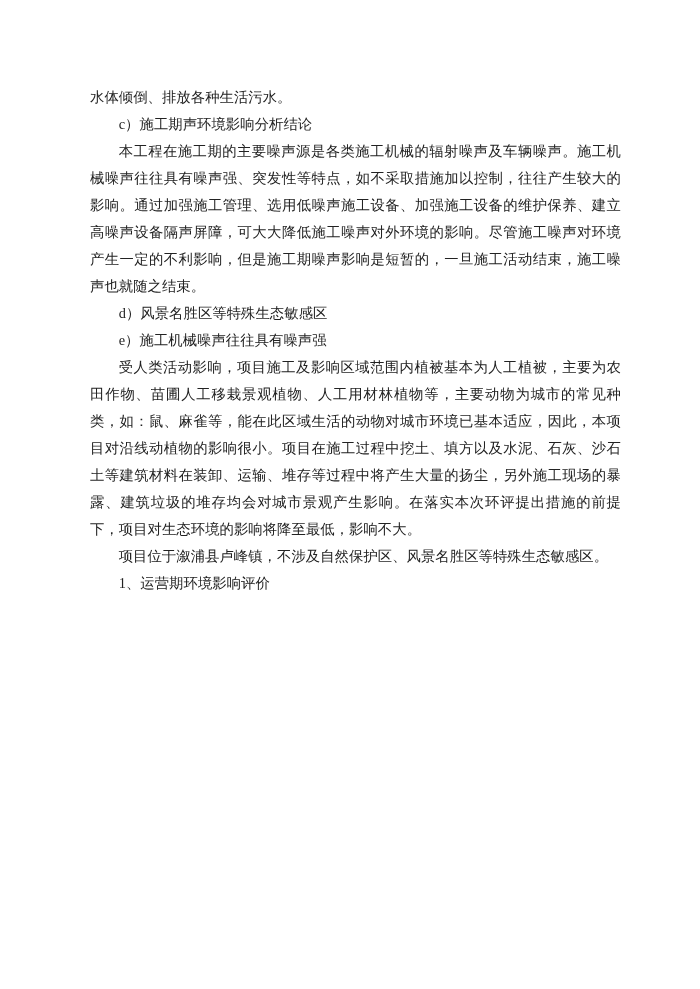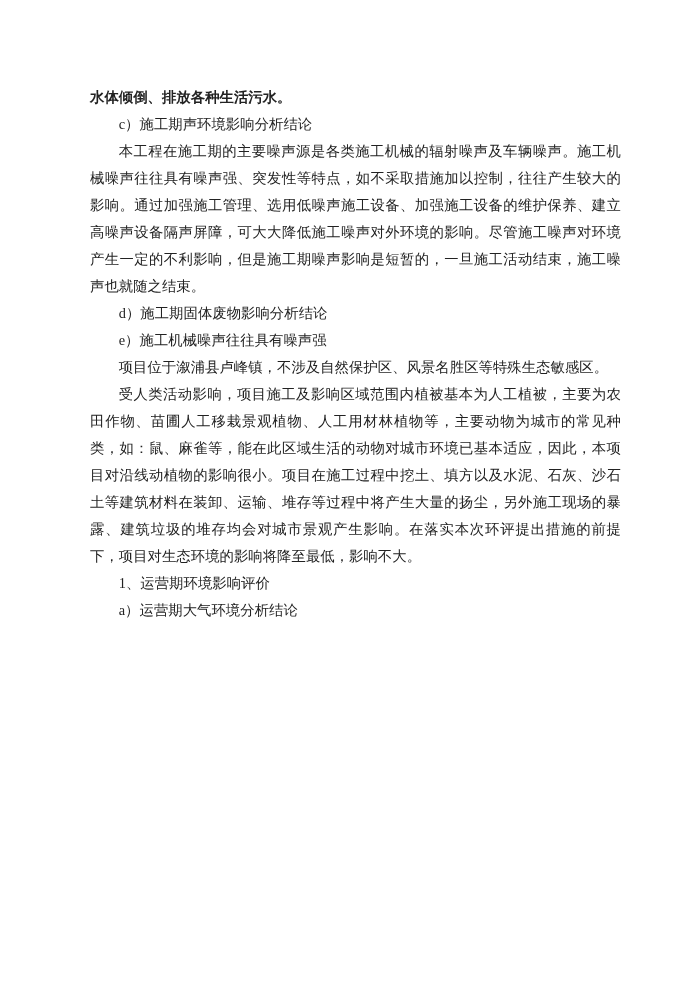--- a/index.html
+++ b/index.html
@@ -32,35 +32,33 @@
     line-height: 27px;
     text-align: justify;
     letter-spacing: 0.05px;
   }
   .page-content p {
     margin: 0;
     padding: 0;
   }
   .cont {
     text-indent: 0;
-    font-weight: bold;
   }
   .head,
   .para {
     text-indent: 2em;
   }
 </style>
 </head>
 <body>
 
 <div class="page">
   <div class="page-content">
     <p class="cont">水体倾倒、排放各种生活污水。</p>
     <p class="head">c）施工期声环境影响分析结论</p>
     <p class="para">本工程在施工期的主要噪声源是各类施工机械的辐射噪声及车辆噪声。施工机械噪声往往具有噪声强、突发性等特点，如不采取措施加以控制，往往产生较大的影响。通过加强施工管理、选用低噪声施工设备、加强施工设备的维护保养、建立高噪声设备隔声屏障，可大大降低施工噪声对外环境的影响。尽管施工噪声对环境产生一定的不利影响，但是施工期噪声影响是短暂的，一旦施工活动结束，施工噪声也就随之结束。</p>
-    <p class="head">d）施工期固体废物影响分析结论</p>
+    <p class="head">d）风景名胜区等特殊生态敏感区</p>
     <p class="head">e）施工机械噪声往往具有噪声强</p>
+    <p class="para">受人类活动影响，项目施工及影响区域范围内植被基本为人工植被，主要为农田作物、苗圃人工移栽景观植物、人工用材林植物等，主要动物为城市的常见种类，如：鼠、麻雀等，能在此区域生活的动物对城市环境已基本适应，因此，本项目对沿线动植物的影响很小。项目在施工过程中挖土、填方以及水泥、石灰、沙石土等建筑材料在装卸、运输、堆存等过程中将产生大量的扬尘，另外施工现场的暴露、建筑垃圾的堆存均会对城市景观产生影响。在落实本次环评提出措施的前提下，项目对生态环境的影响将降至最低，影响不大。</p>
     <p class="para">项目位于溆浦县卢峰镇，不涉及自然保护区、风景名胜区等特殊生态敏感区。</p>
-    <p class="para">受人类活动影响，项目施工及影响区域范围内植被基本为人工植被，主要为农田作物、苗圃人工移栽景观植物、人工用材林植物等，主要动物为城市的常见种类，如：鼠、麻雀等，能在此区域生活的动物对城市环境已基本适应，因此，本项目对沿线动植物的影响很小。项目在施工过程中挖土、填方以及水泥、石灰、沙石土等建筑材料在装卸、运输、堆存等过程中将产生大量的扬尘，另外施工现场的暴露、建筑垃圾的堆存均会对城市景观产生影响。在落实本次环评提出措施的前提下，项目对生态环境的影响将降至最低，影响不大。</p>
     <p class="head">1、运营期环境影响评价</p>
-    <p class="head">a）运营期大气环境分析结论</p>
   </div>
 </div>
 
 </body></html>

